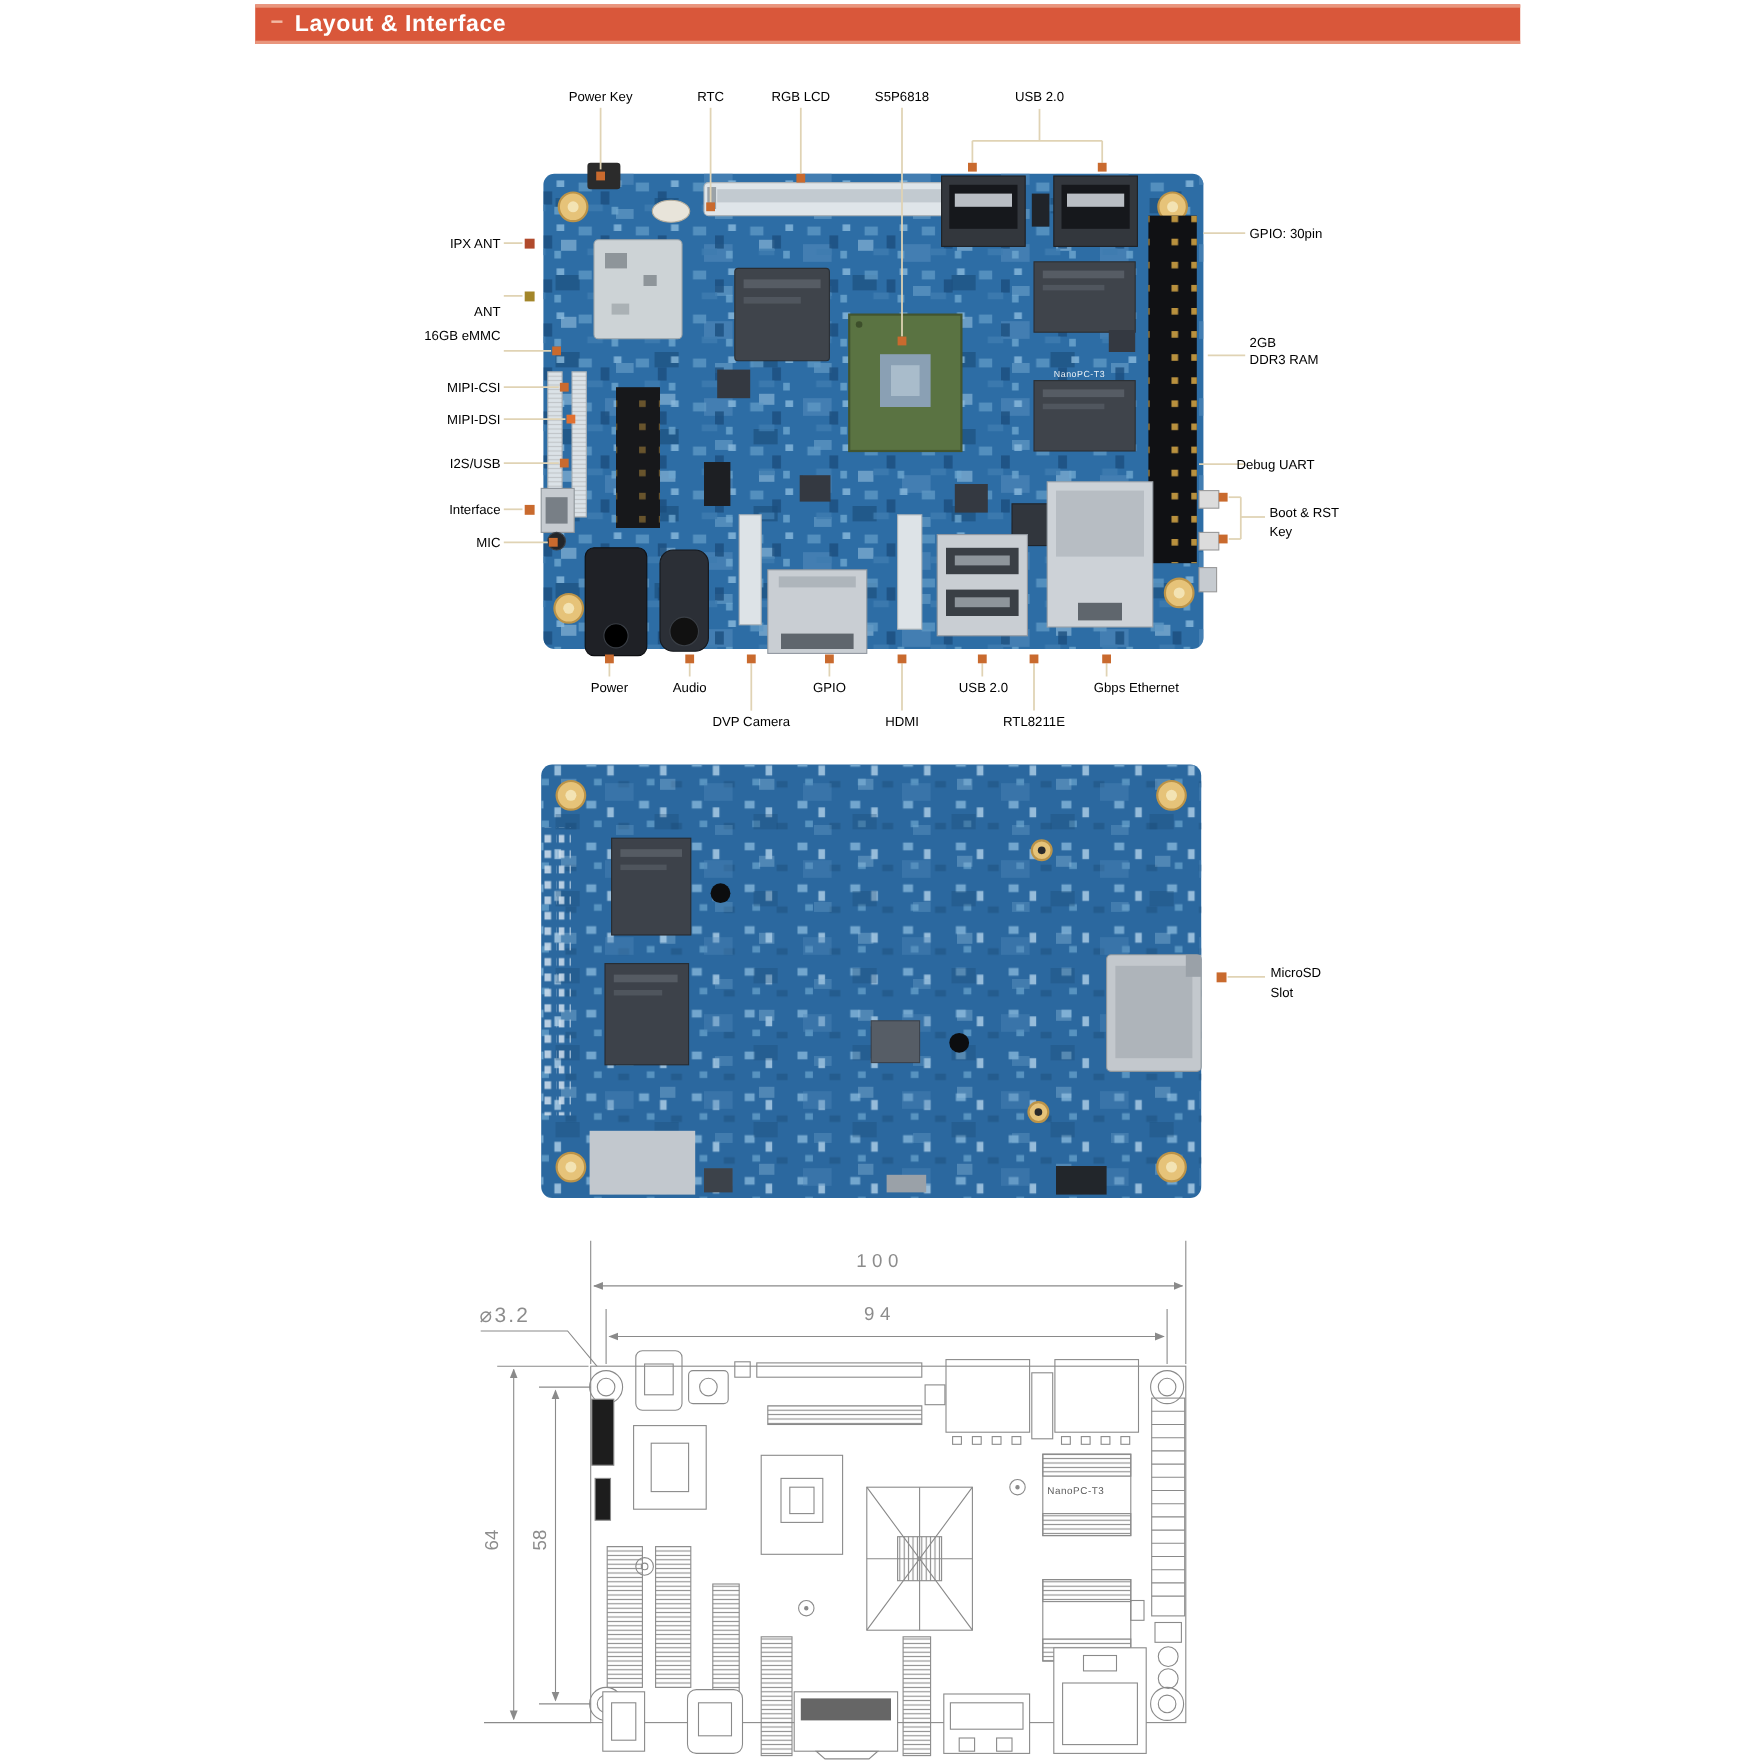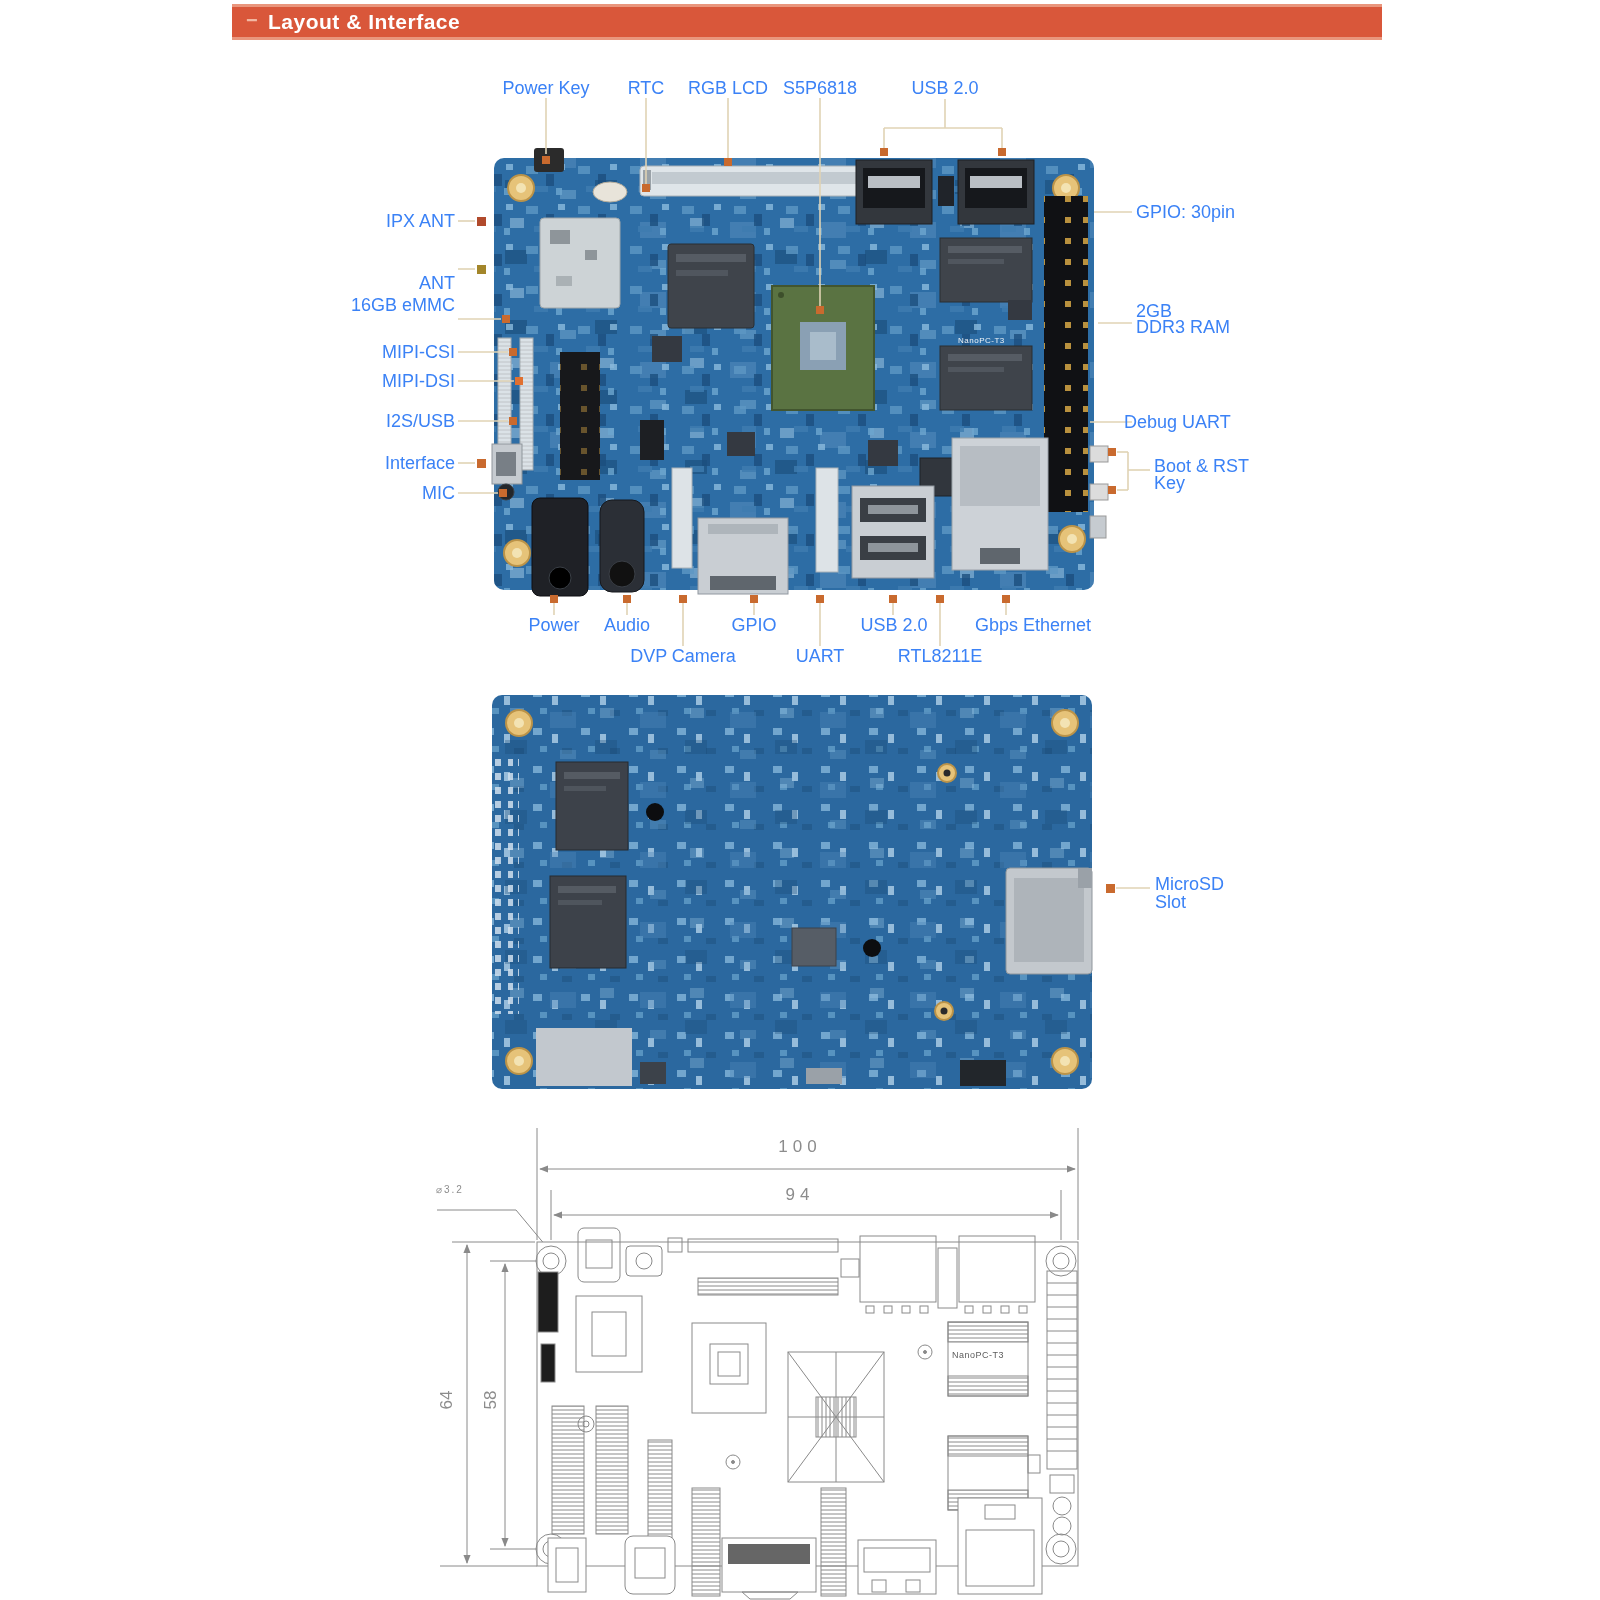--- a/index.html
+++ b/index.html
@@ -3,21 +3,21 @@
 <meta charset="utf-8">
 <style>
   html,body{margin:0;padding:0;background:#ffffff;}
   #stage{position:relative;width:1600px;height:1600px;background:#ffffff;overflow:hidden;
          font-family:"Liberation Sans", sans-serif;}
   #artsvg{position:absolute;left:0;top:0;width:1600px;height:1600px;}
   .hdr{position:absolute;left:232px;top:4px;width:1150px;height:30px;
        background:#d9573a;border-top:3px solid #e9967d;border-bottom:3px solid #e9967d;}
   .hdr .dash{position:absolute;left:14px;top:2px;color:#f2b9a4;font-weight:bold;font-size:20px;}
   .hdr .ttl{position:absolute;left:36px;top:3px;color:#ffffff;font-weight:bold;font-size:21px;letter-spacing:.5px;}
-  .lbl{position:absolute;font-size:18px;color:#3b82f6;white-space:nowrap;line-height:16px;}
+  .lbl{position:absolute;font-size:12px;color:#000000;white-space:nowrap;line-height:16px;}
   .c{transform:translateX(-50%);}
   .r{transform:translateX(-100%);}
   .dim{position:absolute;font-size:17px;color:#8c8c8c;white-space:nowrap;}
   .rot{transform:rotate(-90deg);transform-origin:center;}
   .tiny{position:absolute;font-size:9px;color:#5d5d5d;white-space:nowrap;letter-spacing:.5px;}
   .silk{position:absolute;font-size:8px;color:rgba(255,255,255,.92);white-space:nowrap;letter-spacing:.5px;}
 </style>
 </head>
 <body>
 
@@ -455,28 +455,28 @@
   <div class="lbl" style="left:1154px;top:458px">Boot &amp; RST</div>
   <div class="lbl" style="left:1154px;top:475px">Key</div>
 
   <div class="lbl c" style="left:554px;top:617px">Power</div>
   <div class="lbl c" style="left:627px;top:617px">Audio</div>
   <div class="lbl c" style="left:754px;top:617px">GPIO</div>
   <div class="lbl c" style="left:894px;top:617px">USB 2.0</div>
   <div class="lbl c" style="left:1033px;top:617px">Gbps Ethernet</div>
 
   <div class="lbl c" style="left:683px;top:648px">DVP Camera</div>
-  <div class="lbl c" style="left:820px;top:648px">UART</div>
+  <div class="lbl c" style="left:820px;top:648px">HDMI</div>
   <div class="lbl c" style="left:940px;top:648px">RTL8211E</div>
 
   <div class="silk" style="left:958px;top:336px">NanoPC-T3</div>
 
   <div class="lbl" style="left:1155px;top:876px">MicroSD</div>
   <div class="lbl" style="left:1155px;top:894px">Slot</div>
 
   <div class="dim c" style="left:800px;top:1137px;letter-spacing:5px">100</div>
   <div class="dim c" style="left:800px;top:1185px;letter-spacing:5px">94</div>
-  <div class="dim" style="left:436px;top:1184px;font-size:10px;letter-spacing:2px">⌀3.2</div>
+  <div class="dim" style="left:436px;top:1184px;font-size:19px;letter-spacing:2px">⌀3.2</div>
   <div class="dim rot" style="left:438px;top:1390px">64</div>
   <div class="dim rot" style="left:482px;top:1390px">58</div>
   <div class="tiny" style="left:952px;top:1350px">NanoPC-T3</div>
 
 </div>
 
 </body></html>

